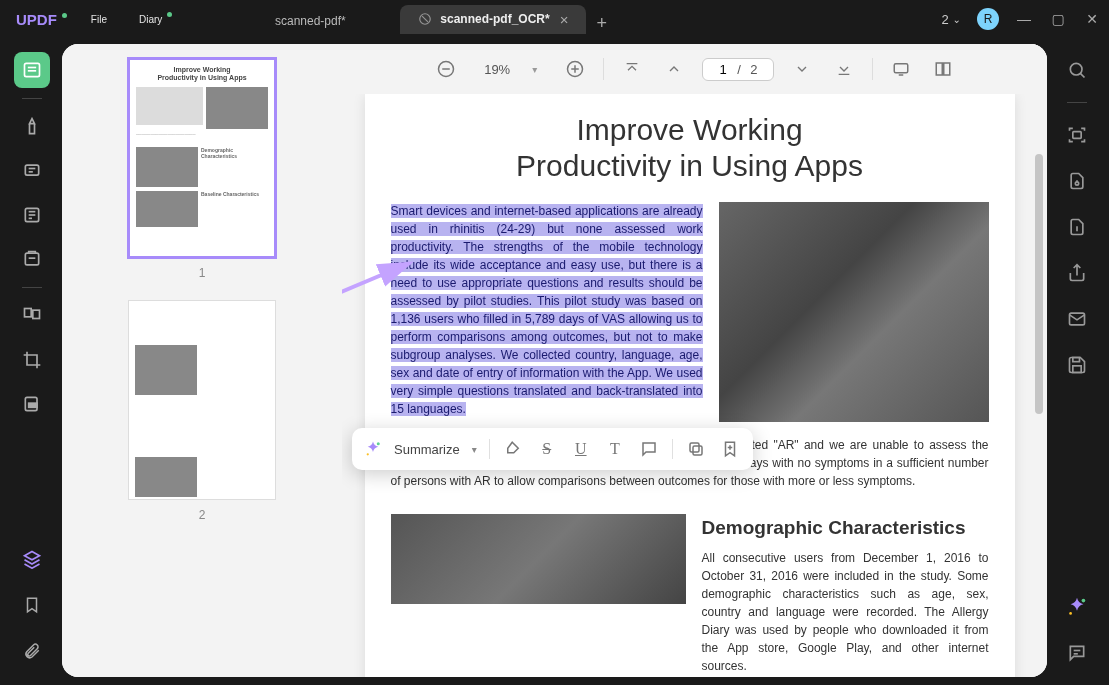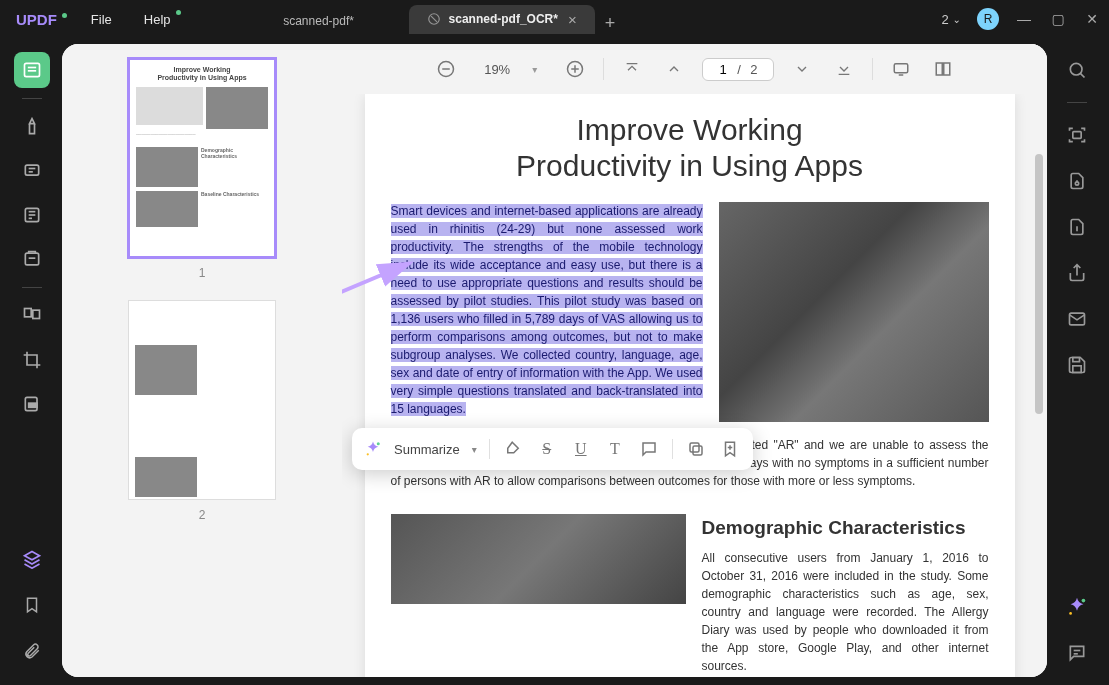--- a/index.html
+++ b/index.html
@@ -2,21 +2,21 @@
 <html><head>
 <meta charset="utf-8">
 <style>
 * { margin: 0; padding: 0; box-sizing: border-box; font-family: -apple-system, BlinkMacSystemFont, "Segoe UI", Arial, sans-serif; }
 body { background: #1a1a1a; width: 1109px; height: 685px; overflow: hidden; position: relative; }
 
 
 .topbar { height: 38px; background: #1a1a1a; display: flex; align-items: center; padding: 0 8px; gap: 4px; }
 .logo { color: #a78bfa; font-weight: 600; font-size: 15px; margin-right: 8px; padding: 0 8px; position: relative; }
 .logo::after { content: ''; position: absolute; width: 5px; height: 5px; background: #5bc989; border-radius: 50%; top: 2px; right: -2px; }
-.menu-item { color: #e5e5e5; font-size: 13px; padding: 4px 14px; cursor: pointer; position: relative; }
+.menu-item { color: #e5e5e5; font-size: 10px; padding: 4px 14px; cursor: pointer; position: relative; }
 .menu-help::after { content: ''; position: absolute; width: 5px; height: 5px; background: #5bc989; border-radius: 50%; top: 2px; right: 4px; }
 .tabs-area { display: flex; align-items: flex-end; margin-left: 40px; }
 .tab { padding: 6px 18px; color: #bbb; font-size: 12px; display: flex; align-items: center; gap: 10px; cursor: pointer; border-radius: 8px 8px 0 0; min-width: 180px; justify-content: space-between; }
 .tab.active { background: #3a3a3a; color: #eee; }
 .tab-icon-ocr { display:inline-block; width:14px; height:14px; opacity:0.7; }
 .tab-close { font-size: 15px; color: #aaa; cursor: pointer;}
 .new-tab { color: #aaa; font-size: 18px; padding: 0 10px; cursor: pointer; }
 .top-right { margin-left: auto; display: flex; align-items: center; gap: 16px; }
 .indicator-2 { color: #ccc; font-size: 13px; display: flex; align-items: center; gap: 4px; cursor: pointer; }
 .avatar { width: 22px; height: 22px; background: #7dd3fc; border-radius: 50%; display: flex; align-items: center; justify-content: center; font-size: 12px; color: #1a1a1a; font-weight: 500; }
@@ -90,21 +90,21 @@
 .right-ai-icon { width: 22px; height: 22px; }
 
 svg { display: block; }
 </style>
 </head>
 <body>
 
 <div class="topbar">
   <div class="logo">UPDF</div>
   <div class="menu-item">File</div>
-  <div class="menu-item menu-help">Help</div>
+  <div class="menu-item menu-help">Diary</div>
 
   <div class="tabs-area">
     <div class="tab">
       <span style="margin:0 auto">scanned-pdf*</span>
     </div>
     <div class="tab active">
       <span style="display:flex;align-items:center;gap:8px;font-weight:bold;">
         <span class="tab-icon-ocr">
           <svg viewBox="0 0 24 24" fill="none" stroke="#bbb" stroke-width="2">
               <circle cx="12" cy="12" r="9"></circle>
@@ -330,21 +330,21 @@
             <div class="doc-text-col">
               <span class="hl">Smart devices and internet-based applications are already used in rhinitis (24-29) but none assessed work productivity. The strengths of the mobile technology include its wide acceptance and easy use, but there is a need to use appropriate questions and results should be assessed by pilot studies. This pilot study was based on 1,136 users who filled in 5,789 days of VAS allowing us to perform comparisons among outcomes, but not to make subgroup analyses. We collected country, language, age, sex and date of entry of information with the App. We used very simple questions translated and back-translated into 15 languages.</span>
             </div>
             <div class="doc-img-col"></div>
           </div>
           <div class="doc-p2">was not a clinical trial. Thus, as expected, over 98% users reported "AR" and we are unable to assess the responses of "non AR" users. On the other hand, there are many days with no symptoms in a sufficient number of persons with AR to allow comparisons between outcomes for those with more or less symptoms.</div>
           <div class="doc-row2">
             <div class="doc-img2"></div>
             <div class="doc-text2">
               <div class="doc-h2">Demographic Characteristics</div>
-              <div>All consecutive users from January 1, 2016 to October 31, 2016 were included in the study. Some demographic characteristics such as age, sex, country and language were recorded. The Allergy Diary was used by people who downloaded it from the App store, Google Play, and other internet sources.</div>
+              <div>All consecutive users from December 1, 2016 to October 31, 2016 were included in the study. Some demographic characteristics such as age, sex, country and language were recorded. The Allergy Diary was used by people who downloaded it from the App store, Google Play, and other internet sources.</div>
             </div>
           </div>
         </div>
 
         <div class="ctx-bar">
           <svg class="ctx-ai-icon" viewBox="0 0 24 24">
               <path d="M12 2c1 4 3 6 7 7-4 1-6 3-7 7-1-4-3-6-7-7 4-1 6-3 7-7z" fill="#a78bfa"></path>
               <circle cx="19" cy="5" r="2" fill="#60d394"></circle>
               <circle cx="5" cy="19" r="1.5" fill="#fbbf24"></circle>
             </svg>

